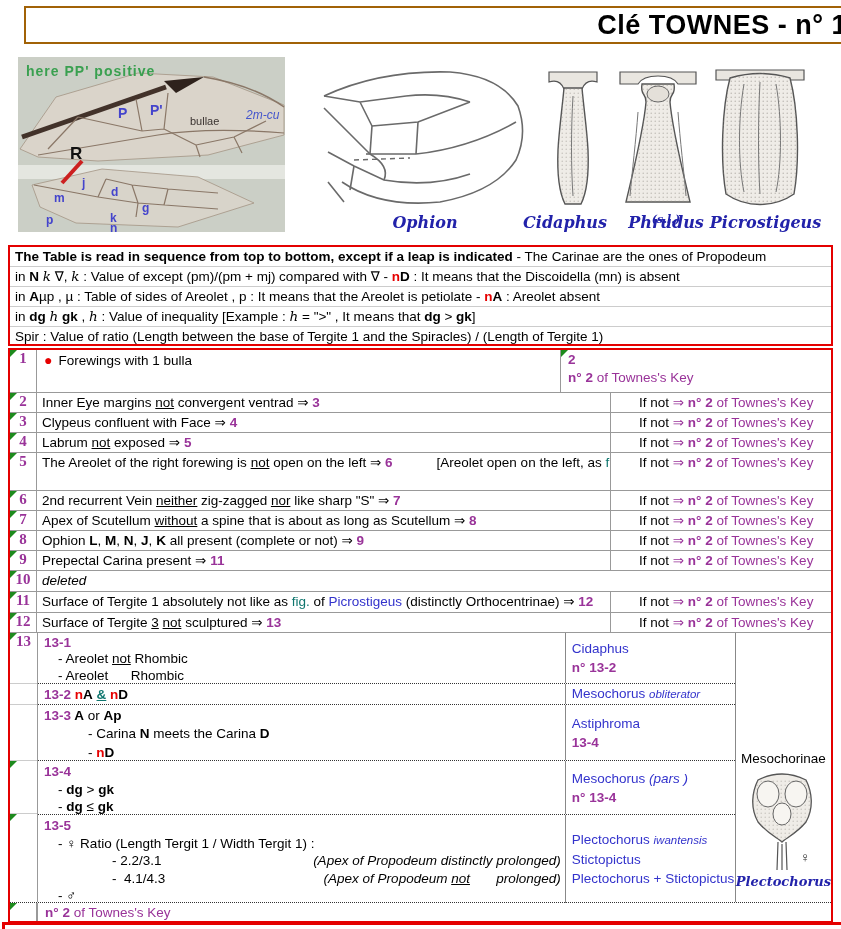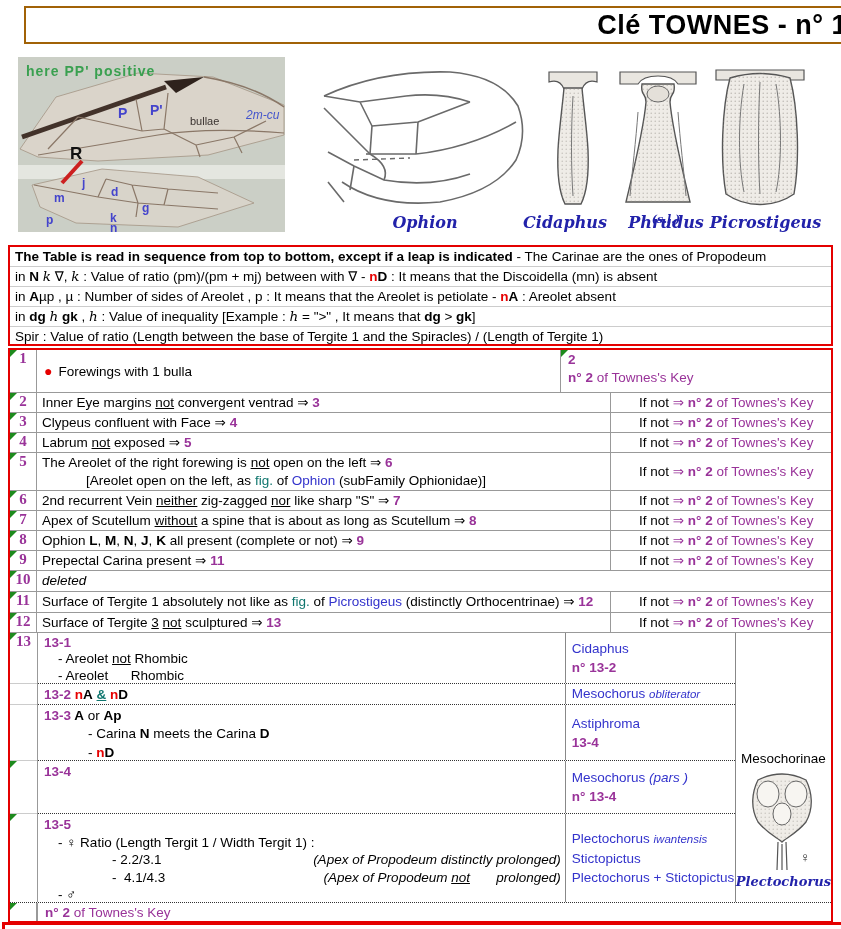--- a/index.html
+++ b/index.html
@@ -33,21 +33,21 @@
      color:#993399;font-weight:bold;font-family:"Liberation Serif",serif;font-size:15px;
      position:relative;box-sizing:border-box;}
   .tri:before{content:"";position:absolute;left:0;top:0;border-left:7px solid #1d8a1d;
      border-bottom:7px solid transparent;}
   .kmain{flex:1;padding:1px 4px 0 5px;line-height:18px;overflow:hidden;white-space:nowrap;}
   .kright{border-left:1px solid #999;padding:1px 4px 0 7px;line-height:18px;box-sizing:border-box;
      position:relative;overflow:hidden;white-space:nowrap;}
   .w-narrow{flex:0 0 221px;padding-left:28px;}
   .w-wide{flex:0 0 271px;}
   .ind1{padding-left:14px}.ind2{padding-left:44px}.ind3{padding-left:68px}
-  .vcenter{display:flex;flex-direction:column;justify-content:center;}
+  .vcenter{display:flex;}
 
   
   .s13{display:flex;box-sizing:border-box;border-top:1px solid #999;height:270px;}
   .s13 .numcol{width:27px;flex:0 0 27px;border-right:1px solid #999;display:flex;flex-direction:column;}
   .numstub{position:relative;box-sizing:border-box;text-align:center;color:#993399;font-weight:bold;
      font-family:"Liberation Serif",serif;font-size:15px;}
   .numstub+.numstub{border-top:1px solid #ccc;}
   .s13 .midcol{flex:1;display:flex;flex-direction:column;}
   .subrow{display:flex;box-sizing:border-box;}
   .subrow+.subrow{border-top:1px dotted #333;}
@@ -150,22 +150,22 @@
 <svg class="abs" style="left:714px;top:68px" width="92" height="144" viewBox="0 0 92 144">
   <path d="M2,2 h88 v10 h-24 c-4,-4 -12,-6 -20,-6 c-8,0 -16,2 -20,6 h-24 z" fill="#e9e6e0" stroke="#555" stroke-width="1.2"></path>
   <path d="M16,10 C8,40 6,92 12,126 C32,140 60,140 80,126 C86,92 84,40 76,10 C56,4 36,4 16,10 Z" fill="#efece7" stroke="#555" stroke-width="1.4"></path>
   <path d="M16,10 C8,40 6,92 12,126 C32,140 60,140 80,126 C86,92 84,40 76,10 C56,4 36,4 16,10 Z" fill="url(#st)" opacity="0.6"></path>
   <path d="M30,16 C24,50 24,96 30,124 M62,16 C68,50 68,96 62,124 M46,14 C44,50 44,96 46,126" stroke="#777" stroke-width="1" fill="none"></path>
 </svg>
 <div class="abs caption" style="left:703px;top:213px;width:125px">Picrostigeus</div>
 
 <div class="abs legend-box">
   <div class="lrow first"><span class="b">The Table is read in sequence from top to bottom, except if a leap is indicated</span><span>  -  The Carinae are the ones of Propodeum</span></div>
-  <div class="lrow"><span>in </span><span class="b">N </span><span class="se">k</span><span> ∇,   </span><span class="se">k</span><span> : Value of ratio (pm)/(pm + mj) between with ∇  - </span><span class="b re">n</span><span class="b">D</span><span> : It means that the Discoidella (mn) is absent</span></div>
-  <div class="lrow"><span>in </span><span class="b">A</span><span>µp , µ  :  Number of sides of Areolet , p : It means that the Areolet is petiolate - </span><span class="b re">n</span><span class="b">A</span><span> : Areolet absent</span></div>
+  <div class="lrow"><span>in </span><span class="b">N </span><span class="se">k</span><span> ∇,   </span><span class="se">k</span><span> : Value of except (pm)/(pm + mj) compared with ∇  - </span><span class="b re">n</span><span class="b">D</span><span> : It means that the Discoidella (mn) is absent</span></div>
+  <div class="lrow"><span>in </span><span class="b">A</span><span>µp , µ  :  Table of sides of Areolet , p : It means that the Areolet is petiolate - </span><span class="b re">n</span><span class="b">A</span><span> : Areolet absent</span></div>
   <div class="lrow"><span>in </span><span class="b">dg </span><span class="se">h</span><span class="b"> gk</span><span> , </span><span class="se">h</span><span> : Value of inequality   [Example : </span><span class="se">h</span><span> = "&gt;" ,  It means that </span><span class="b">dg</span><span> &gt; </span><span class="b">gk</span><span>]</span></div>
   <div class="lrow"><span>Spir : Value of ratio (Length between the base of Tergite 1 and the Spiracles) / (Length of Tergite 1)</span></div>
 </div>
 
 <div class="abs key-table">
 
   <div class="krow" style="height:42px">
     <div class="knum tri">1</div>
     <div class="kmain vcenter">
       <div class="ln"><span class="bullet">●</span><span><span>Forewings with 1 bulla</span></span></div>
@@ -279,20 +279,22 @@
           <div class="ln ind2"><span>- </span><span class="b re">n</span><span class="b">D</span></div>
         </div>
         <div class="subnames">
           <div><span class="bl">Astiphroma</span></div>
           <div><span class="b pu">13-4</span></div>
         </div>
       </div>
       <div class="subrow lh18" style="height:54px">
         <div class="submain">
           <div class="ln"><span class="b pu">13-4</span></div>
+          <div class="ln ind1"><span>- </span><span class="b">dg</span><span> &gt; </span><span class="b">gk</span></div>
+          <div class="ln ind1"><span>- </span><span class="b">dg</span><span> ≤ </span><span class="b">gk</span></div>
         </div>
         <div class="subnames">
           <div><span class="bl">Mesochorus </span><span class="bl i">(pars )</span></div>
           <div><span class="b pu">n° 13-4</span></div>
         </div>
       </div>
       <div class="subrow lh18" style="height:89px">
         <div class="submain">
           <div class="ln"><span class="b pu">13-5</span></div>
           <div class="ln ind1"><span>- ♀ Ratio (Length Tergit 1 / Width Tergit 1) :</span></div>

